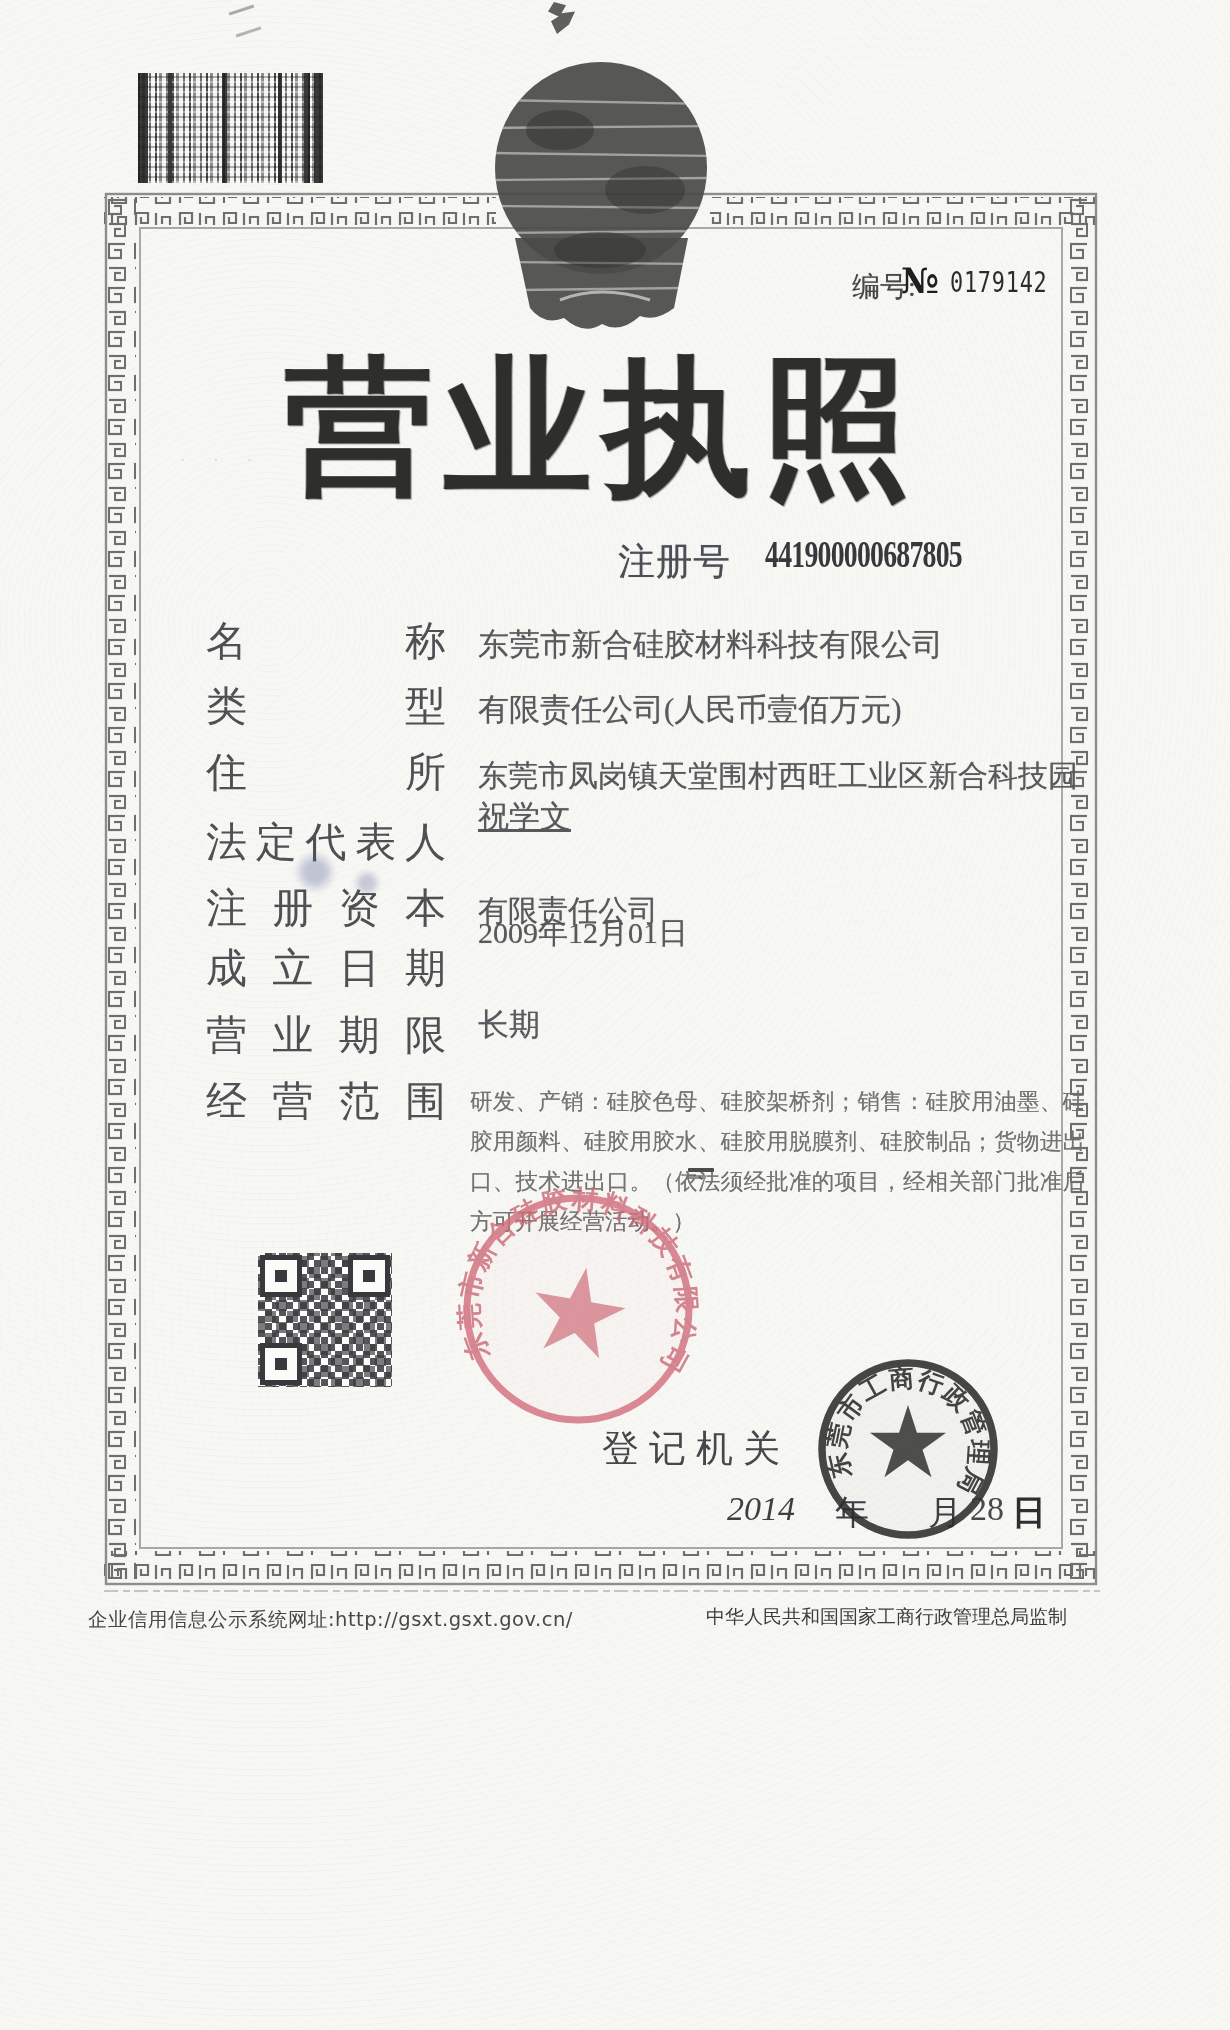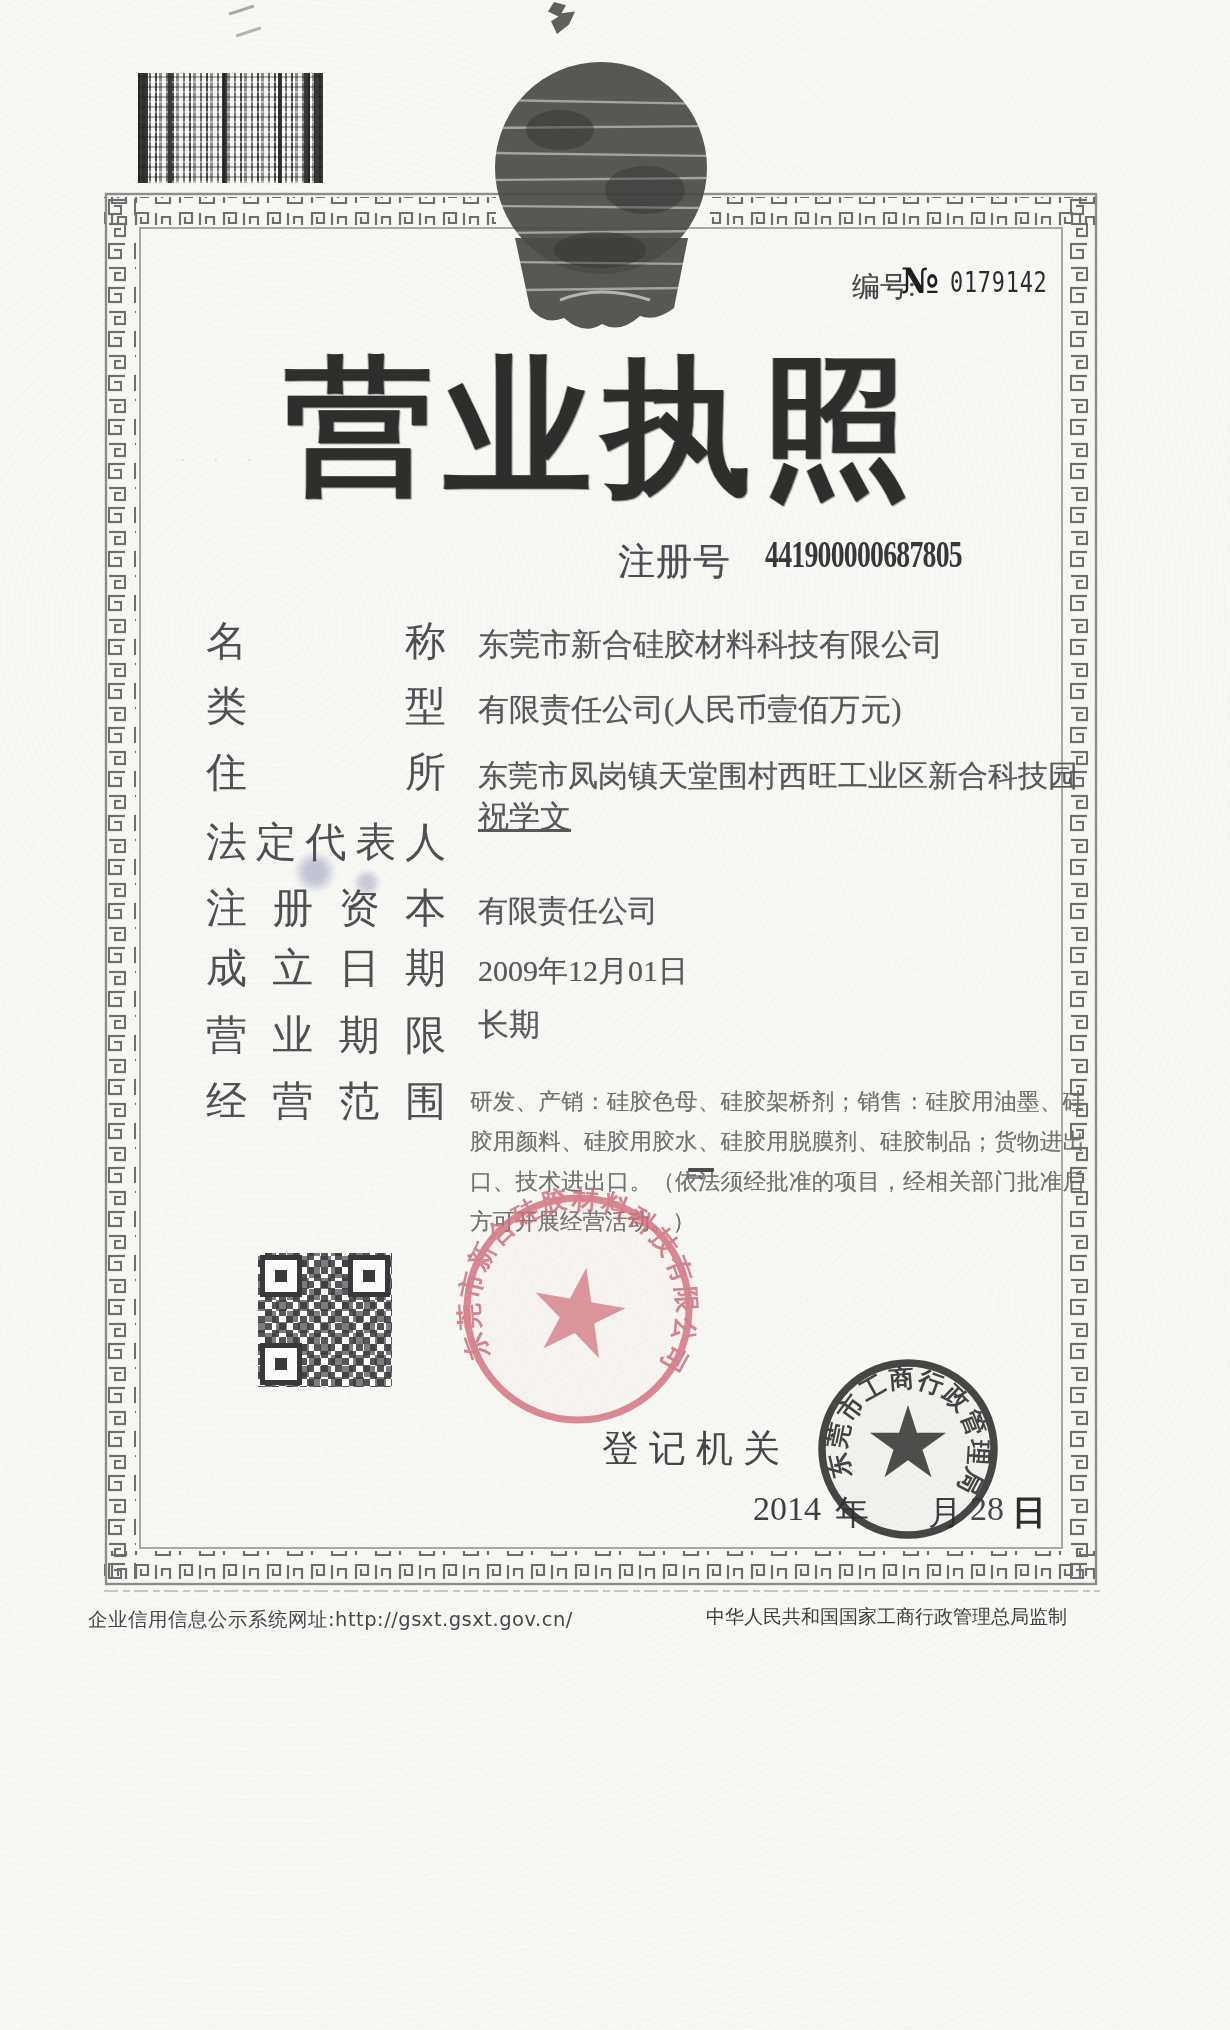--- a/index.html
+++ b/index.html
@@ -48,21 +48,21 @@
     transform:scaleX(.75);transform-origin:left top;font-weight:600;}
   
   .flabel{left:206px;width:240px;display:flex;justify-content:space-between;
     font-size:41px;color:#4f4f54;z-index:3;font-weight:500;}
   .fvalue{left:478px;font-size:31px;color:#58585d;z-index:3;white-space:nowrap;}
   .r-name-l{top:614px;} .r-name-v{top:624px;}
   .r-type-l{top:679px;} .r-type-v{top:689px;}
   .r-addr-l{top:745px;} .r-addr-v{top:756px;font-size:30px;}
   .r-rep-l{top:815px;}  .r-rep-v{top:796px;text-decoration:underline;}
   .r-cap-l{top:881px;}  .r-cap-v{top:891px;font-size:30px;}
-  .r-est-l{top:941px;}  .r-est-v{top:951px;font-size:30px;}
+  .r-est-l{top:941px;}  .r-est-v{top:913px;font-size:30px;}
   .r-term-l{top:1008px;}.r-term-v{top:1004px;}
   .r-scope-l{top:1074px;}
   .scope-value{
     left:470px;top:1082px;width:615px;z-index:3;
     font-size:22.5px;line-height:40px;color:#737373;
     text-align:justify;text-shadow:0 0 0.6px rgba(70,70,70,.5);
   }
   .scope-mark{left:688px;top:1168px;z-index:3;}
   .scope-mark i{display:block;background:#4c4c4c;height:4px;margin-bottom:3px;border-radius:1px;}
   
@@ -74,21 +74,21 @@
     background-size:14px 14px,22px 22px;background-position:0 0,7px 3px;
   }
   .qr-finder{position:absolute;width:32px;height:32px;border:5px solid #39393d;background:#fbfbfa;
     display:flex;align-items:center;justify-content:center;}
   .qr-finder>div{width:12px;height:12px;background:#39393d;}
   .qf-tl{left:2px;top:2px;} .qf-tr{right:2px;top:2px;} .qf-bl{left:2px;bottom:2px;}
   
   .registrar-label{left:602px;top:1424px;width:178px;display:flex;justify-content:space-between;
     font-size:37px;color:#46464b;z-index:3;font-weight:500;}
   .date-part{z-index:3;font-size:34px;color:#3e3e43;top:1490px;}
-  .d-year{left:753px;} .d-yunit{left:835px;} .d-munit{left:928px;}
+  .d-year{left:727px;font-style:italic;} .d-yunit{left:835px;} .d-munit{left:928px;}
   .d-day{left:970px;color:#4a4a4e;} .d-dunit{left:1012px;font-weight:600;color:#2e2e31;}
   
   .footer-left{left:88px;top:1606px;font-size:19.5px;color:#48484c;z-index:3;
     font-family:"DejaVu Sans","Liberation Sans",sans-serif;letter-spacing:.5px;}
   .footer-right{left:706px;top:1604px;font-size:19px;color:#3d3d41;z-index:3;font-weight:500;}
   
   #stamp-svg{position:absolute;left:0;top:0;z-index:5;pointer-events:none;}
   
   .smudge{z-index:2;pointer-events:none;}
   .sm-top-center{left:548px;top:2px;width:30px;height:32px;background:#3a3a3a;opacity:.8;

